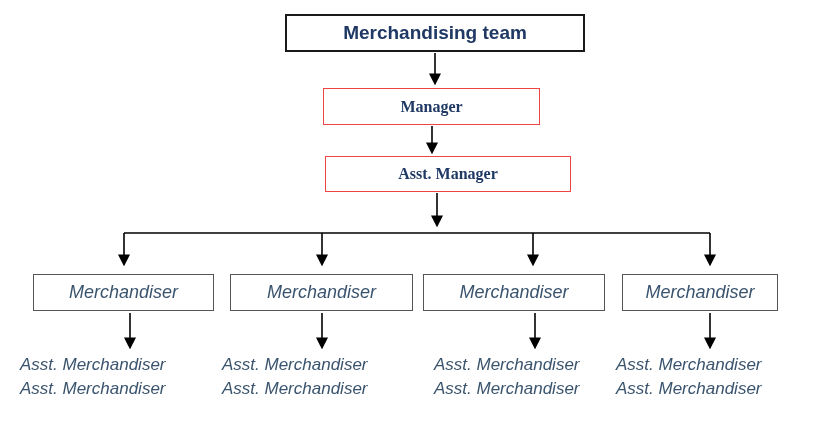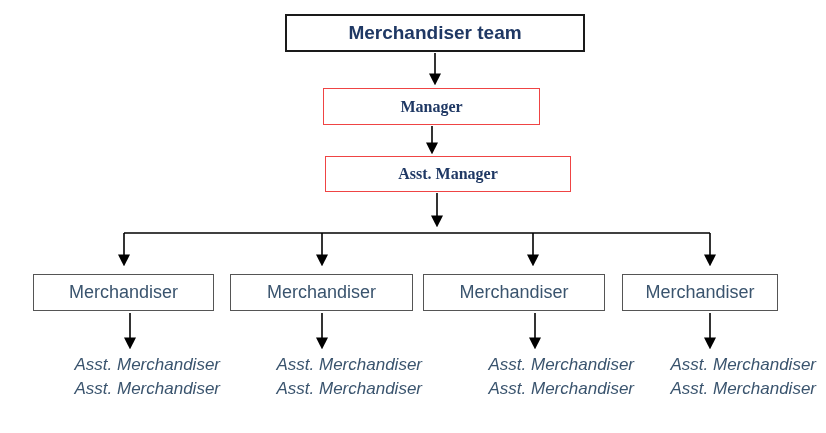--- a/index.html
+++ b/index.html
@@ -45,32 +45,33 @@
     font-weight: bold;
     font-size: 16px;
     color: #1f3864;
   }
   .node-manager { left: 323px; top: 88px; width: 217px; height: 37px; }
   .node-asst-manager { left: 325px; top: 156px; width: 246px; height: 36px; }
   .node-merch {
     top: 274px; height: 37px;
     border: 1px solid #555555;
     font-family: "Liberation Sans", sans-serif;
+    font-style: italic;
     font-size: 18px;
     color: #3a546e;
   }
   .merch-1 { left: 33px;  width: 181px; }
   .merch-2 { left: 230px; width: 183px; }
   .merch-3 { left: 423px; width: 182px; }
   .merch-4 { left: 622px; width: 156px; }
   .subs {
     position: absolute;
     top: 353px;
     width: 200px;
-    text-align: right;
+    text-align: left;
     font-family: "Liberation Sans", sans-serif;
     font-style: italic;
     font-size: 17px;
     line-height: 24px;
     color: #3a546e;
     white-space: nowrap;
   }
   .subs-1 { left: 20px; }
   .subs-2 { left: 222px; }
   .subs-3 { left: 434px; }
@@ -97,21 +98,21 @@
       <line x1="533" y1="233" x2="533" y2="264" marker-end="url(#ah)"></line>
       <line x1="710" y1="233" x2="710" y2="264" marker-end="url(#ah)"></line>
       <line x1="130" y1="313" x2="130" y2="347" marker-end="url(#ah)"></line>
       <line x1="322" y1="313" x2="322" y2="347" marker-end="url(#ah)"></line>
       <line x1="535" y1="313" x2="535" y2="347" marker-end="url(#ah)"></line>
       <line x1="710" y1="313" x2="710" y2="347" marker-end="url(#ah)"></line>
     </g>
   </svg>
 
   <div class="node node-root">
-    <span>Merchandiser team</span>
+    <span>Merchandising team</span>
   </div>
 
   <div class="node node-serif node-manager">
     <span>Manager</span>
   </div>
 
   <div class="node node-serif node-asst-manager">
     <span>Asst. Manager</span>
   </div>
 

